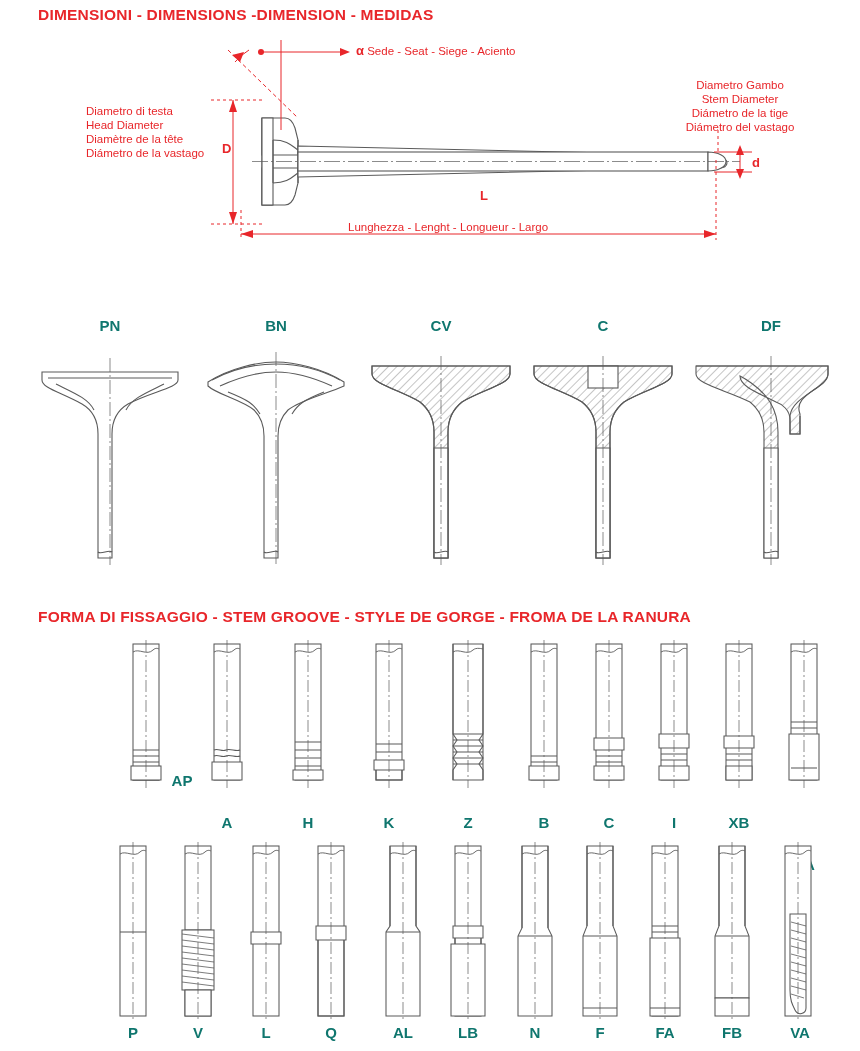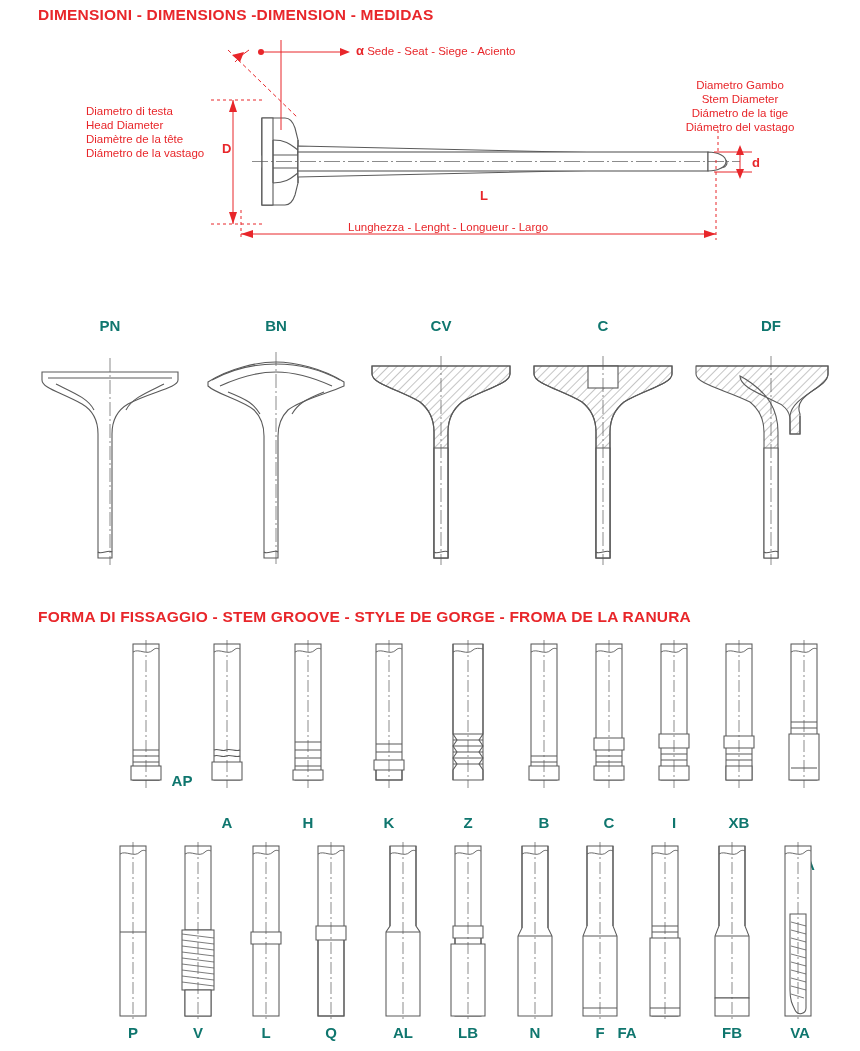--- a/index.html
+++ b/index.html
@@ -434,17 +434,17 @@
   </svg>
 
   <div class="code-label" style="left:133px; top:1024px;">P</div>
   <div class="code-label" style="left:198px; top:1024px;">V</div>
   <div class="code-label" style="left:266px; top:1024px;">L</div>
   <div class="code-label" style="left:331px; top:1024px;">Q</div>
   <div class="code-label" style="left:403px; top:1024px;">AL</div>
   <div class="code-label" style="left:468px; top:1024px;">LB</div>
   <div class="code-label" style="left:535px; top:1024px;">N</div>
   <div class="code-label" style="left:600px; top:1024px;">F</div>
-  <div class="code-label" style="left:627px; top:1024px;">FA</div>
+  <div class="code-label" style="left:665px; top:1024px;">FA</div>
   <div class="code-label" style="left:732px; top:1024px;">FB</div>
   <div class="code-label" style="left:800px; top:1024px;">VA</div>
 
 </div>
 
 </body></html>

